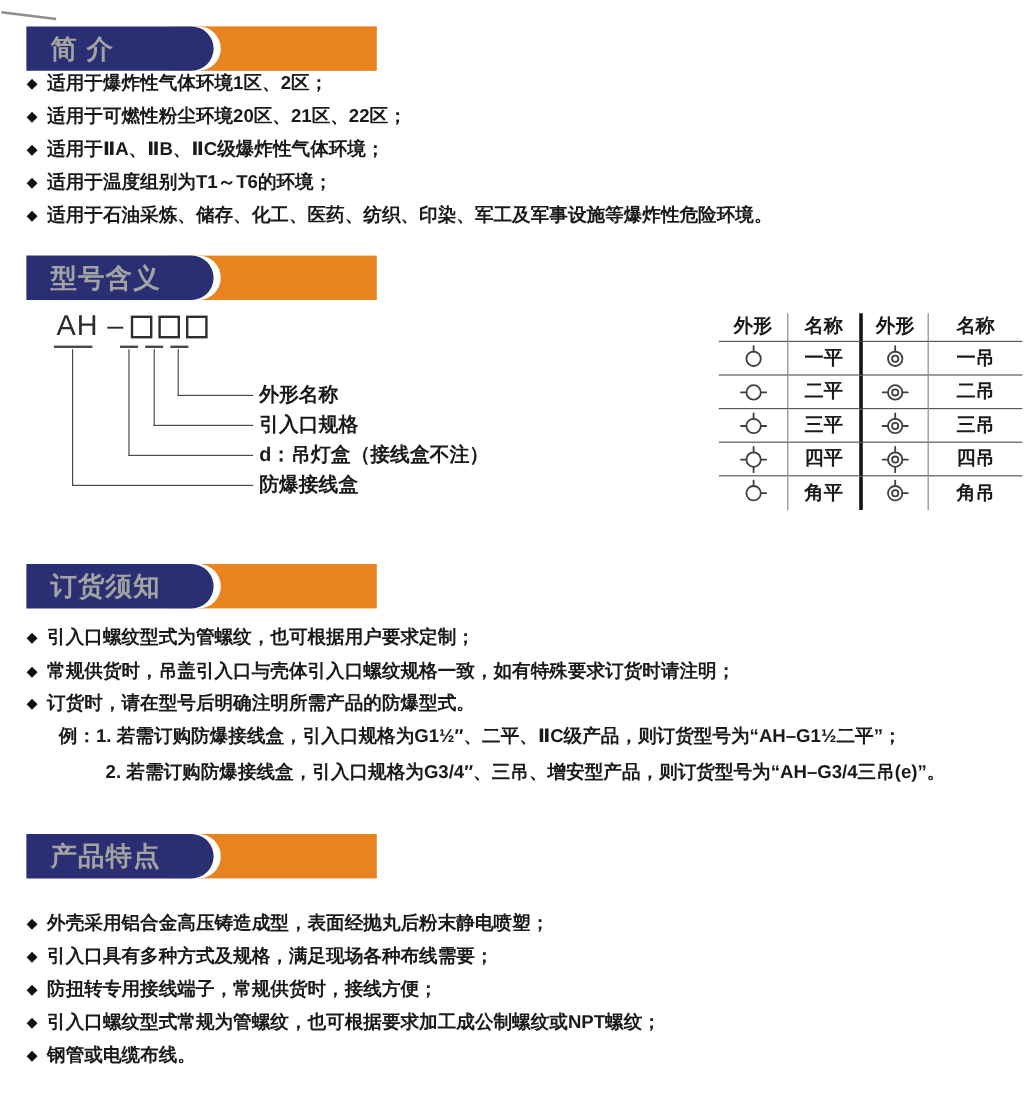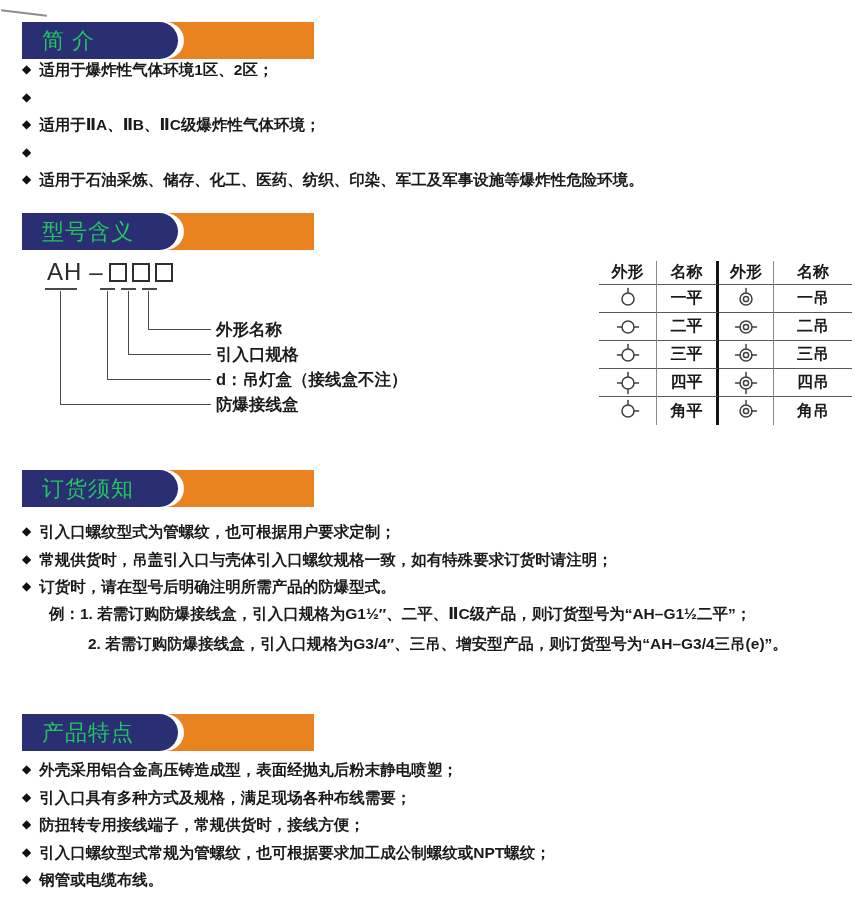--- a/index.html
+++ b/index.html
@@ -18,21 +18,21 @@
   }
   .abs{position:absolute;}
   
   .corner-mark{left:1px;top:12px;width:46px;height:1.5px;background:#8d8d8d;transform:rotate(7deg);}
   
   .banner{left:22px;width:292px;height:37px;}
   .banner .orange-part{position:absolute;left:120px;top:0;width:172px;height:37px;background:var(--orange);}
   .banner .blue-wrap{position:absolute;left:0;top:0;width:162px;height:37px;background:#ffffff;border-radius:0 21px 21px 0;}
   .banner .blue-part{position:absolute;left:0;top:0;width:156px;height:37px;background:var(--navy);
     border-radius:0 19px 19px 0;display:flex;align-items:center;box-sizing:border-box;padding-left:20px;}
-  .banner .b-title{color:#22c55e;font-size:22px;font-weight:normal;letter-spacing:1px;white-space:nowrap;}
+  .banner .b-title{color:#a3a3a3;font-size:22px;font-weight:bold;letter-spacing:1px;white-space:nowrap;}
   
   .bullets{left:22px;}
   .bullet{display:flex;align-items:flex-start;margin-bottom:10.5px;white-space:nowrap;}
   .bullet .dmd{font-size:12px;line-height:17px;margin-right:8px;color:#111;}
   .bullet .btxt{font-size:15.5px;line-height:17px;font-weight:bold;color:var(--text);}
   
   .examples{left:25px;margin-left:24px;}
   .example{font-size:15.5px;line-height:17px;font-weight:bold;margin-bottom:13px;white-space:nowrap;}
   .example.indent{padding-left:39px;}
   
@@ -65,27 +65,29 @@
     </div>
   </div>
 </div>
 <div class="abs bullets" style="top:61px;">
   <div class="bullet">
       <span class="dmd">◆</span>
       <span class="btxt">适用于爆炸性气体环境1区、2区；</span>
     </div>
   <div class="bullet">
       <span class="dmd">◆</span>
+      <span class="btxt">适用于可燃性粉尘环境20区、21区、22区；</span>
     </div>
   <div class="bullet">
       <span class="dmd">◆</span>
       <span class="btxt">适用于ⅡA、ⅡB、ⅡC级爆炸性气体环境；</span>
     </div>
   <div class="bullet">
       <span class="dmd">◆</span>
+      <span class="btxt">适用于温度组别为T1～T6的环境；</span>
     </div>
   <div class="bullet">
       <span class="dmd">◆</span>
       <span class="btxt">适用于石油采炼、储存、化工、医药、纺织、印染、军工及军事设施等爆炸性危险环境。</span>
     </div>
 </div>
 
 <div class="abs banner" style="top:213px;">
   <div class="orange-part"></div>
   <div class="blue-wrap">
@@ -234,21 +236,21 @@
   <div class="bullet">
       <span class="dmd">◆</span>
       <span class="btxt">订货时，请在型号后明确注明所需产品的防爆型式。</span>
     </div>
 </div>
 <div class="abs examples" style="top:605px;">
   <div class="example">例：1. 若需订购防爆接线盒，引入口规格为G1½″、二平、ⅡC级产品，则订货型号为“AH–G1½二平”；</div>
   <div class="example indent">2. 若需订购防爆接线盒，引入口规格为G3/4″、三吊、增安型产品，则订货型号为“AH–G3/4三吊(e)”。</div>
 </div>
 
-<div class="abs banner" style="top:714px;">
+<div class="abs banner" style="top:695px;">
   <div class="orange-part"></div>
   <div class="blue-wrap">
     <div class="blue-part">
       <span class="b-title">产品特点</span>
     </div>
   </div>
 </div>
 <div class="abs bullets" style="top:761px;">
   <div class="bullet">
       <span class="dmd">◆</span>

